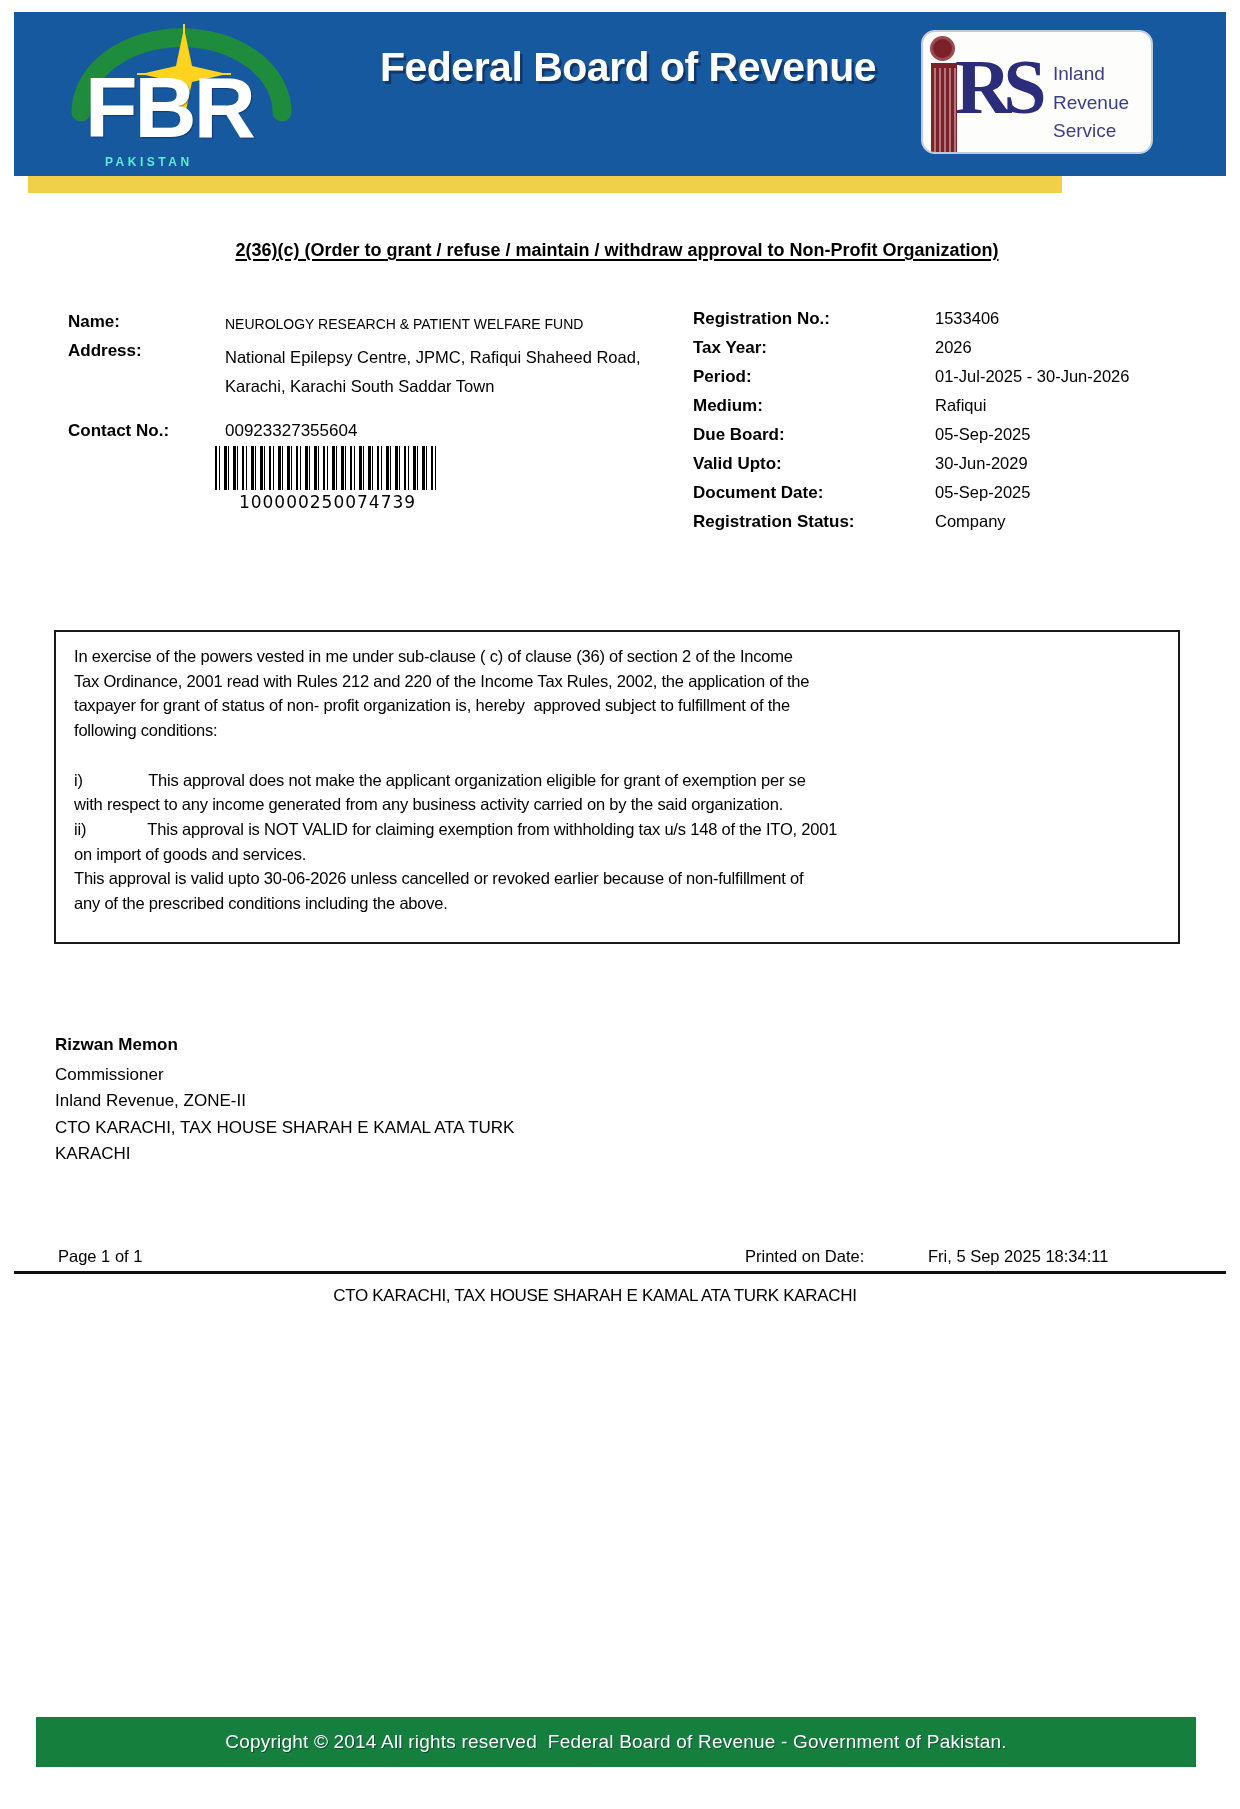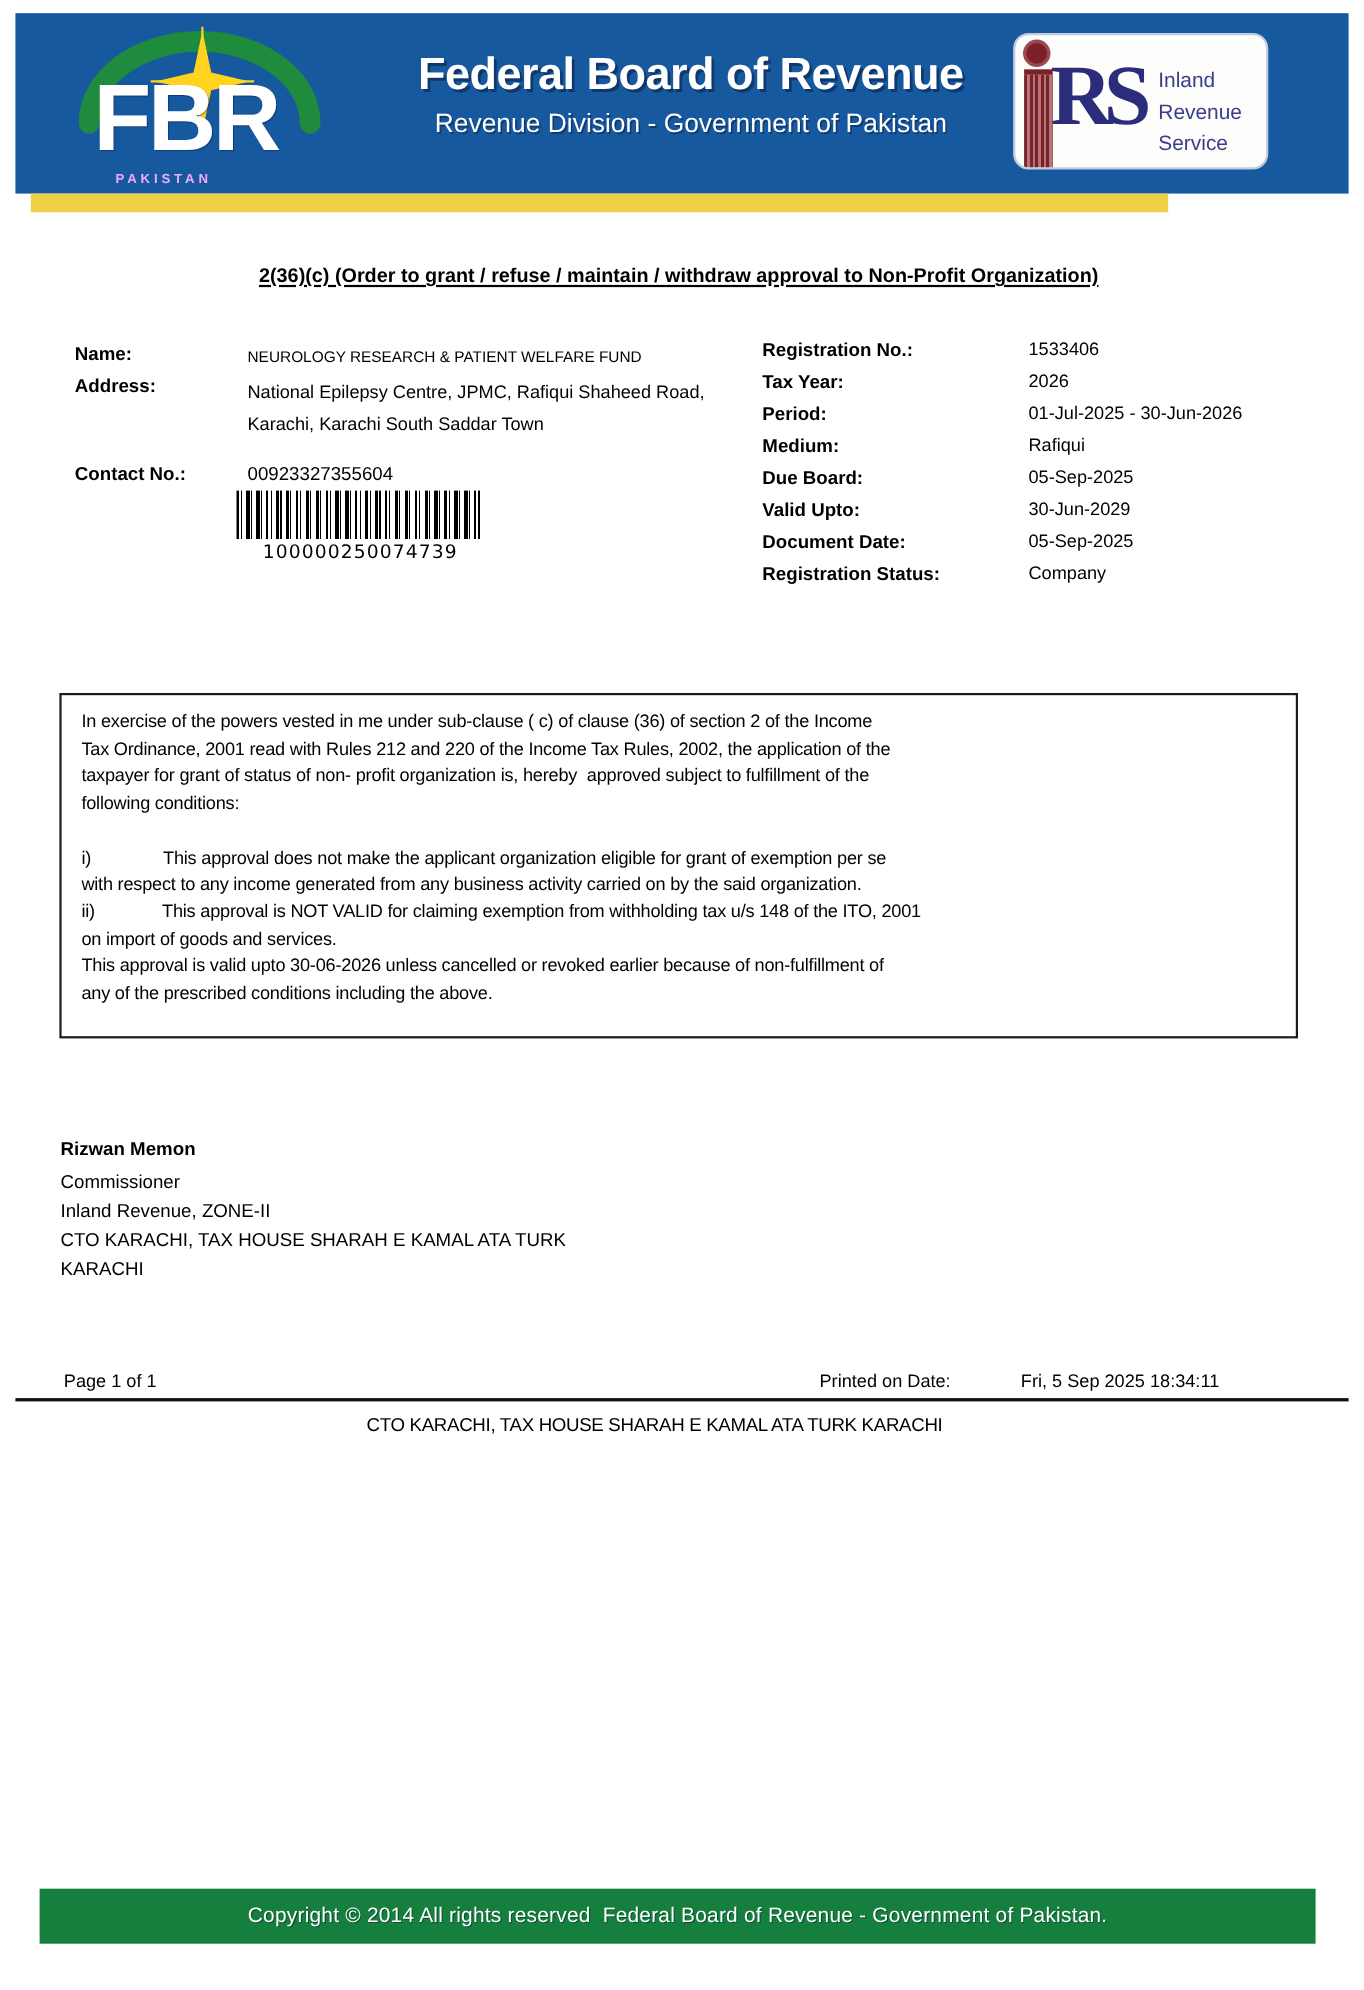--- a/index.html
+++ b/index.html
@@ -5,21 +5,21 @@
   * { margin:0; padding:0; box-sizing:border-box; }
   html,body { background:#ffffff; }
   body { font-family:"Liberation Sans", sans-serif; color:#000; }
   .page { position:relative; width:1240px; height:1809px; background:#fff; overflow:hidden;padding-left:16px; }
 
   
   .banner { position:absolute; left:14px; top:12px; width:1212px; height:164px; background:#17599e; }
   .fbr-logo { position:absolute; left:55px; top:12px; width:228px; height:152px; }
   .fbr-emblem { position:absolute; left:0; top:0; width:228px; height:152px; }
   .fbr-text { position:absolute; left:16px; top:40px; font-size:86px; font-weight:bold; color:#fff; letter-spacing:-3px; line-height:1; text-shadow:1px 1px 1px rgba(0,0,40,.35); }
-  .fbr-sub { position:absolute; left:36px; top:131px; font-size:12px; font-weight:bold; color:#f0abfc; letter-spacing:3.5px; }
+  .fbr-sub { position:absolute; left:36px; top:131px; font-size:12px; font-weight:bold; color:#5eead4; letter-spacing:3.5px; }
   .banner-main { position:absolute; left:288px; top:32px; width:652px; text-align:center; color:#fff; }
   .banner-title { font-size:41px; font-weight:bold; letter-spacing:-0.5px; text-shadow:2.5px 2.5px 0 rgba(8,22,58,.5); }
   .banner-subtitle { margin-top:8px; font-size:24px; text-shadow:1.5px 1.5px 0 rgba(8,22,58,.45); }
   .irs-box { position:absolute; left:907px; top:18px; width:232px; height:124px; background:#fdfdfb; border:2px solid #c0cbdc; border-radius:14px; overflow:hidden; }
   .irs-circle { position:absolute; left:7px; top:4px; width:25px; height:25px; border-radius:50%; background:#7c2128; border:3px solid #9c4a52; }
   .irs-pillar { position:absolute; left:8px; top:31px; width:26px; height:90px;
       background:repeating-linear-gradient(90deg,#7c2128 0 3px,#b4767d 3px 5px);
       border-top:5px solid #7c2128; }
   .irs-rs { position:absolute; left:32px; top:16px; font-family:"Liberation Serif", serif; font-weight:bold; font-size:78px; line-height:1; color:#2b2d7a; letter-spacing:-8px; }
   .irs-text { position:absolute; left:130px; top:28px; font-size:19px; line-height:28.5px; color:#3a3d8a; }
@@ -73,21 +73,20 @@
         <path d="M12 88 A 100 74 0 0 1 213 88" fill="none" stroke="#1e8b3d" stroke-width="19" stroke-linecap="round"></path>
         <path d="M115 0 V100" stroke="#ffd31e" stroke-width="2"></path>
         <path d="M68 50 H162" stroke="#ffd31e" stroke-width="2"></path>
         <path d="M115 4 L123 42 L158 50 L123 58 L115 96 L107 58 L72 50 L107 42 Z" fill="#ffd31e"></path>
       </svg>
       <div class="fbr-text">FBR</div>
       <div class="fbr-sub">PAKISTAN</div>
     </div>
     <div class="banner-main">
       <div class="banner-title">Federal Board of Revenue</div>
-      <div class="banner-subtitle">Revenue Division - Government of Pakistan</div>
     </div>
     <div class="irs-box">
       <div class="irs-circle"></div>
       <div class="irs-pillar"></div>
       <div class="irs-rs">RS</div>
       <div class="irs-text">
         <div>Inland</div>
         <div>Revenue</div>
         <div>Service</div>
       </div>

